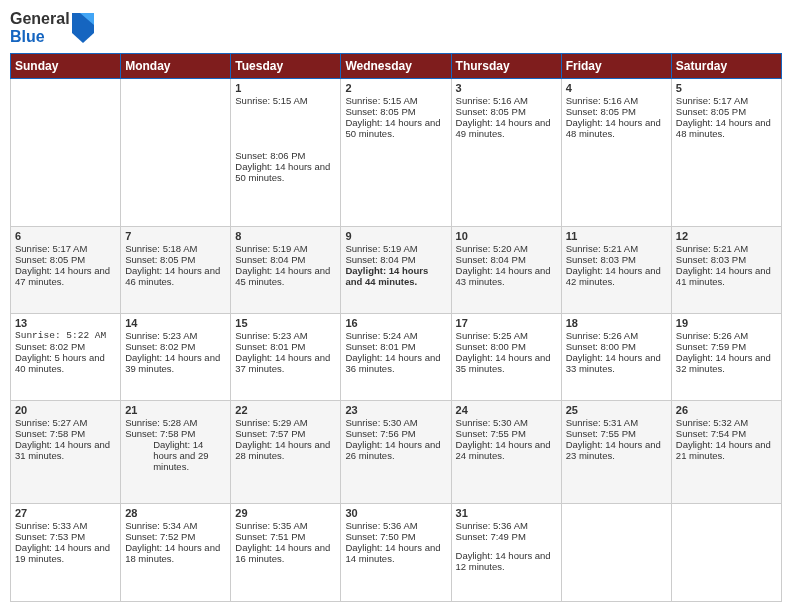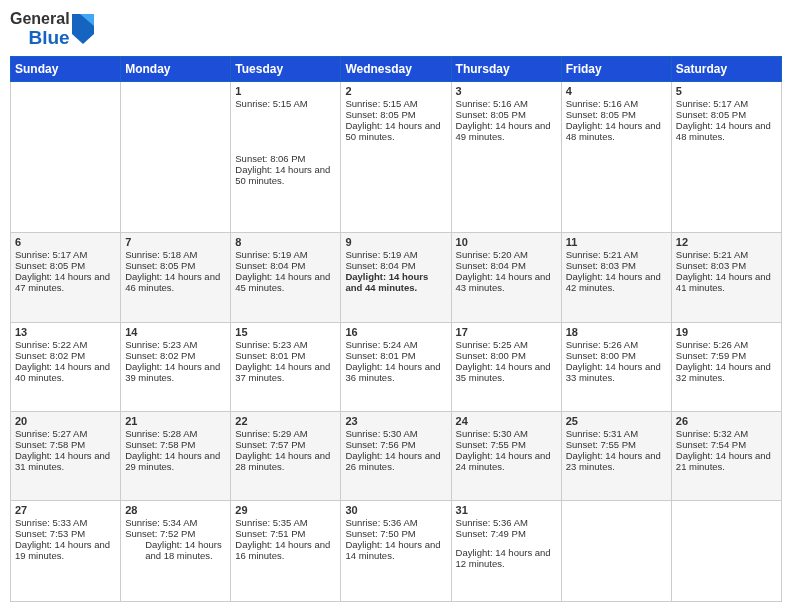--- a/index.html
+++ b/index.html
@@ -19,34 +19,33 @@
     }
     .header {
       display: flex;
       justify-content: space-between;
       align-items: flex-start;
       margin-bottom: 8px;
     }
     .logo {
       display: flex;
       align-items: center;
-      text-align: right;
     }
     .logo-text {
       display: flex;
       flex-direction: column;
       line-height: 1.1;
     }
     .logo-general {
       font-size: 16px;
       font-weight: bold;
       color: #333;
     }
     .logo-blue {
-      font-size: 19px;
+      font-size: 16px;
       font-weight: bold;
       color: #1565c0;
     }
     .title-block {
       text-align: right;
     }
     .month-year {
       font-size: 32px;
       font-weight: bold;
       color: #1a1a2e;
@@ -56,21 +55,21 @@
       color: #555;
     }
     .calendar {
       flex: 1;
       border: 1px solid #ccc;
       border-collapse: collapse;
       width: 100%;
       table-layout: fixed;
     }
     .calendar th {
-      background: #1d4ed8;
+      background: #7f1d1d;
       color: #fff;
       font-size: 12px;
       font-weight: bold;
       padding: 5px 4px;
       border: 1px solid #1565c0;
       text-align: left;
     }
     .calendar td {
       border: 1px solid #ccc;
       vertical-align: top;
@@ -201,23 +200,23 @@
           <td>
             <span class="day-num">12</span>
             <span style="display: block;">Sunrise: 5:21 AM</span>
             <span style="display: block;">Sunset: 8:03 PM</span>
             <span style="display: block;">Daylight: 14 hours and 41 minutes.</span>
           </td>
         </tr>
         <tr>
           <td>
             <span class="day-num">13</span>
-            <span style="display: block;">Sunrise: 5:22 AM</span>
+            <span style="display: block; font-family: Liberation Mono, monospace;">Sunrise: 5:22 AM</span>
             <span style="display: block;">Sunset: 8:02 PM</span>
-            <span style="display: block;">Daylight: 14 hours and 40 minutes.</span>
+            <span style="display: block;">Daylight: 5 hours and 40 minutes.</span>
           </td>
           <td>
             <span class="day-num">14</span>
             <span style="display: block;">Sunrise: 5:23 AM</span>
             <span style="display: block;">Sunset: 8:02 PM</span>
             <span style="display: block;">Daylight: 14 hours and 39 minutes.</span>
           </td>
           <td>
             <span class="day-num">15</span>
             <span style="display: block;">Sunrise: 5:23 AM</span>
@@ -253,21 +252,21 @@
           <td>
             <span class="day-num">20</span>
             <span style="display: block;">Sunrise: 5:27 AM</span>
             <span style="display: block;">Sunset: 7:58 PM</span>
             <span style="display: block;">Daylight: 14 hours and 31 minutes.</span>
           </td>
           <td>
             <span class="day-num">21</span>
             <span style="display: block;">Sunrise: 5:28 AM</span>
             <span style="display: block;">Sunset: 7:58 PM</span>
-            <span style="display: block;">Daylight: 14 hours and 29 minutes.</span>
+            <span style="display: block; margin-left: 28px;">Daylight: 14 hours and 29 minutes.</span>
           </td>
           <td>
             <span class="day-num">22</span>
             <span style="display: block;">Sunrise: 5:29 AM</span>
             <span style="display: block;">Sunset: 7:57 PM</span>
             <span style="display: block;">Daylight: 14 hours and 28 minutes.</span>
           </td>
           <td>
             <span class="day-num">23</span>
             <span style="display: block;">Sunrise: 5:30 AM</span>
@@ -297,21 +296,21 @@
           <td>
             <span class="day-num">27</span>
             <span style="display: block;">Sunrise: 5:33 AM</span>
             <span style="display: block;">Sunset: 7:53 PM</span>
             <span style="display: block;">Daylight: 14 hours and 19 minutes.</span>
           </td>
           <td>
             <span class="day-num">28</span>
             <span style="display: block;">Sunrise: 5:34 AM</span>
             <span style="display: block;">Sunset: 7:52 PM</span>
-            <span style="display: block; margin-left: 20px;">Daylight: 14 hours and 18 minutes.</span>
+            <span style="display: block;">Daylight: 14 hours and 18 minutes.</span>
           </td>
           <td>
             <span class="day-num">29</span>
             <span style="display: block;">Sunrise: 5:35 AM</span>
             <span style="display: block;">Sunset: 7:51 PM</span>
             <span style="display: block;">Daylight: 14 hours and 16 minutes.</span>
           </td>
           <td>
             <span class="day-num">30</span>
             <span style="display: block;">Sunrise: 5:36 AM</span>

